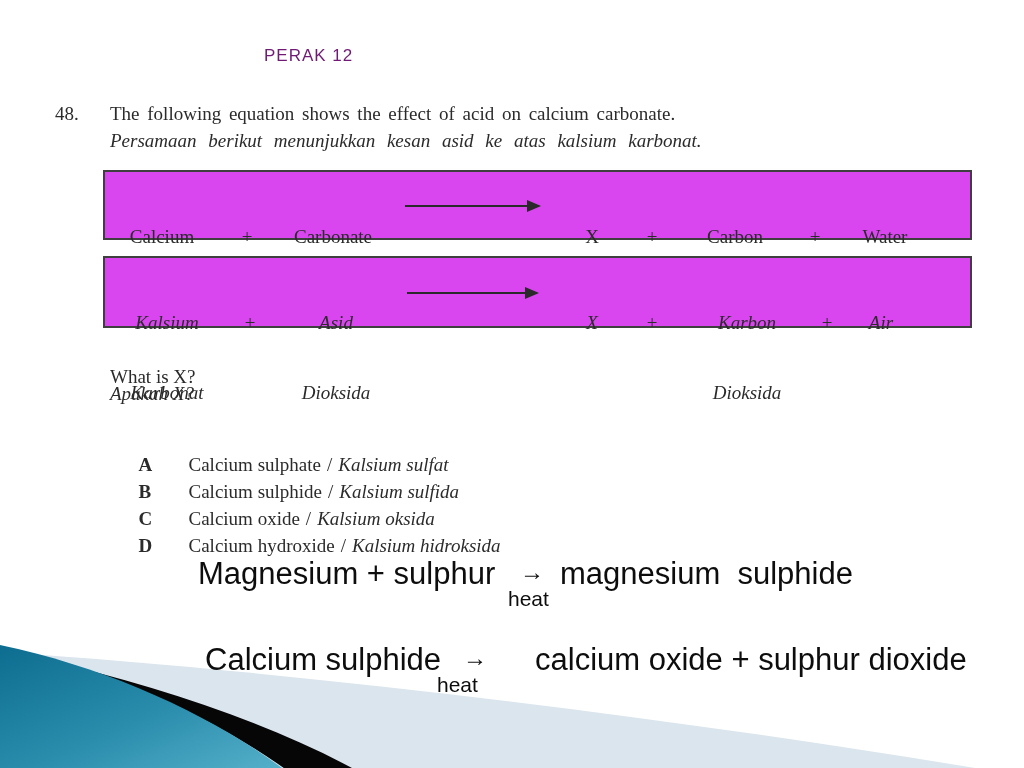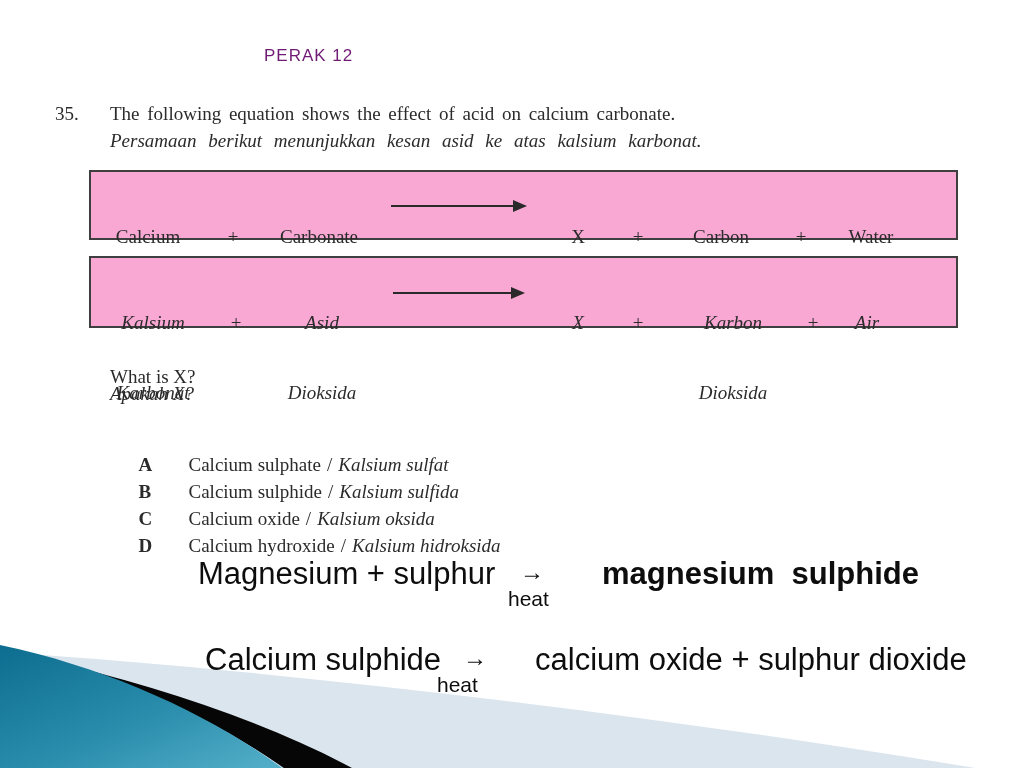--- a/index.html
+++ b/index.html
@@ -12,21 +12,21 @@
   
   .scan{position:absolute;left:30px;top:95px;width:985px;height:442px;
         font-family:"Liberation Serif","DejaVu Serif",serif;color:#2b2b2b;}
   .abs{position:absolute;white-space:pre;}
   .fs19{font-size:19px;line-height:26px;}
   .it{font-style:italic;}
   .ws3{word-spacing:3px;}
   .ws7{word-spacing:7px;}
 
   
-  .eqbox{position:absolute;left:59px;width:865px;border:2px solid #3f3f3f;background:#f9a8d4;}
+  .eqbox{position:absolute;left:73px;width:865px;border:2px solid #3f3f3f;background:#d946ef;}
   .eqbox.box1{top:75px;height:66px;}
   .eqbox.box2{top:161px;height:68px;font-style:italic;}
   .cell{position:absolute;top:8px;transform:translateX(-50%);text-align:center;
         font-size:19px;white-space:pre;}
   .cell .l1,.cell .l2{display:block;line-height:26px;}
   .rxn-arrow{position:absolute;height:2px;background:#2a2a2a;}
   .rxn-arrow::after{content:"";position:absolute;right:-2px;top:-5px;width:0;height:0;
         border-left:14px solid #2a2a2a;border-top:6px solid transparent;border-bottom:6px solid transparent;}
   .box1 .rxn-arrow{left:300px;top:33px;width:134px;}
   .box2 .rxn-arrow{left:302px;top:34px;width:130px;}
@@ -61,21 +61,21 @@
     <path d="M0,652 C300,672 660,716 975,768 L0,768 Z" fill="#dbe5ee"></path>
     <path d="M46,660 C150,684 262,720 352,768 L266,768 C180,716 110,684 46,671 Z" fill="#060606"></path>
     <path d="M0,648 C110,671 212,719 284,770" fill="none" stroke-width="3" stroke="#d8e7f0"></path>
     <path d="M0,645 C110,668 212,716 282,768 L0,768 Z" fill="url(#tealGrad)"></path>
   </svg>
 
   <div class="slide-title">PERAK 12</div>
 
   <div class="scan">
 
-    <div class="abs fs19" style="left:25px;top:6px;">35.</div>
+    <div class="abs fs19" style="left:25px;top:6px;">48.</div>
     <div class="abs fs19 ws3" style="left:80px;top:6px;">The following equation shows the effect of acid on calcium carbonate.</div>
     <div class="abs fs19 it ws7" style="left:80px;top:33px;">Persamaan berikut menunjukkan kesan asid ke atas kalsium karbonat.</div>
 
     <div class="eqbox box1">
       <div class="cell" style="left:57px;">
         <span class="l1">Calcium</span>
         <span class="l2">Carbonate</span>
       </div>
       <div class="cell plus" style="left:142px;">
         <span class="l1">+</span>
@@ -148,21 +148,21 @@
     </div>
     <div class="opt" style="top:412px;">
       <span class="opt-letter">D</span><span>Calcium hydroxide</span><span class="opt-sep">/</span><span class="it">Kalsium hidroksida</span>
     </div>
   </div>
 
   <div class="rx">
     <span style="left:198px;top:561px;">Magnesium + sulphur</span>
     <span style="left:520px;top:559px;font-size:24px;">→</span>
     <span class="heat" style="left:508px;top:586px;">heat</span>
-    <span style="left:602px;top:561px;font-weight:bold;">magnesium  sulphide</span>
+    <span style="left:560px;top:561px;">magnesium  sulphide</span>
   </div>
 
   <div class="rx">
     <span style="left:205px;top:647px;">Calcium sulphide</span>
     <span style="left:463px;top:645px;font-size:24px;">→</span>
     <span class="heat" style="left:437px;top:672px;">heat</span>
     <span style="left:535px;top:647px;">calcium oxide + sulphur dioxide</span>
   </div>
 
 </div>

